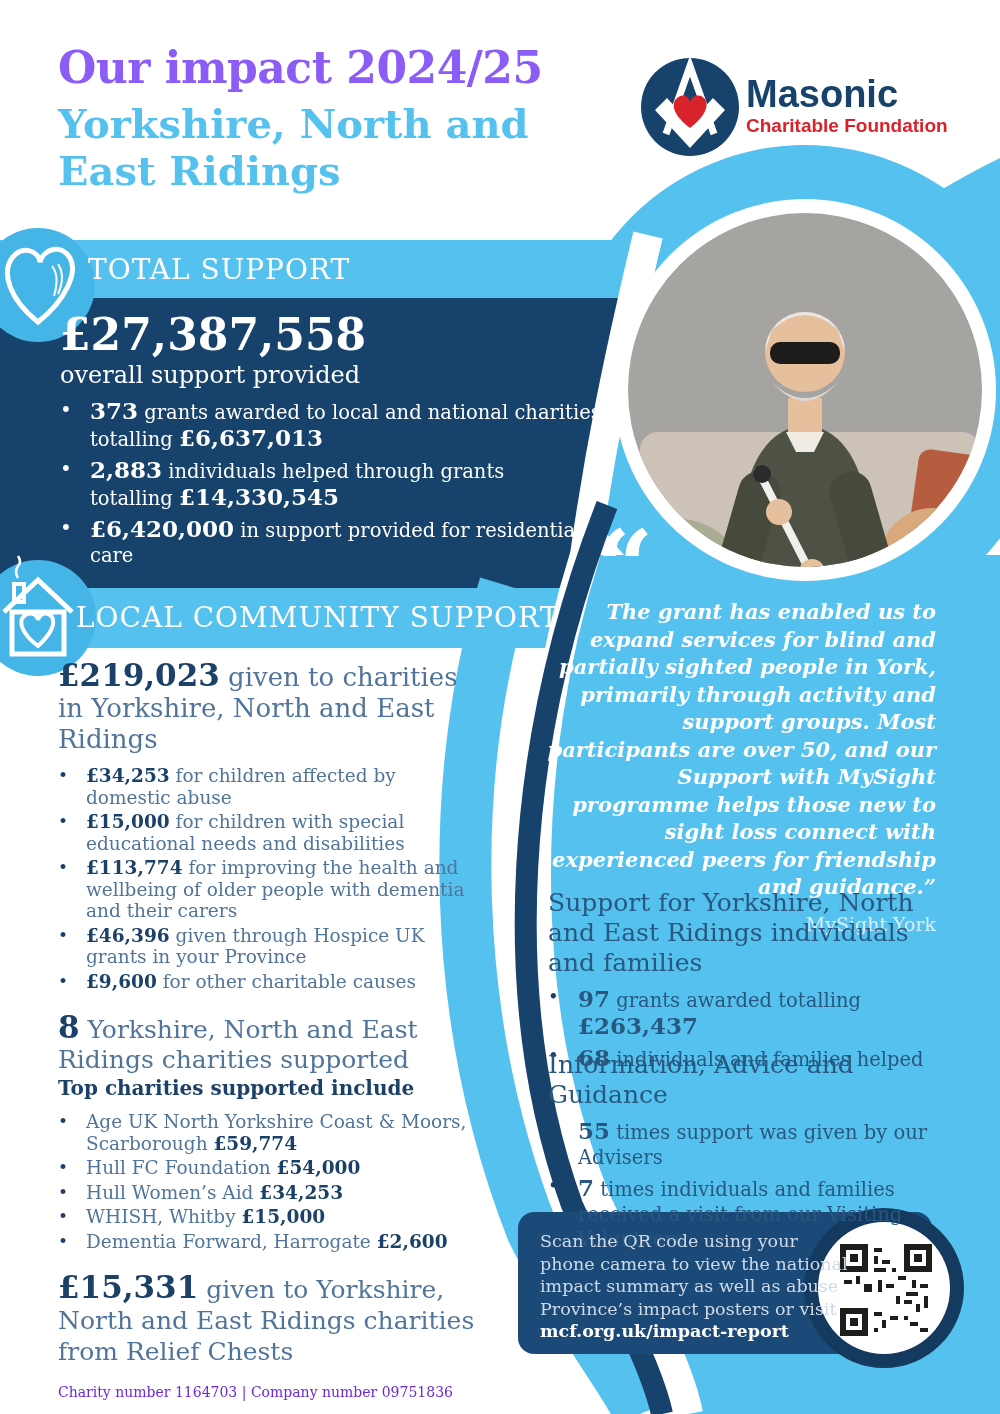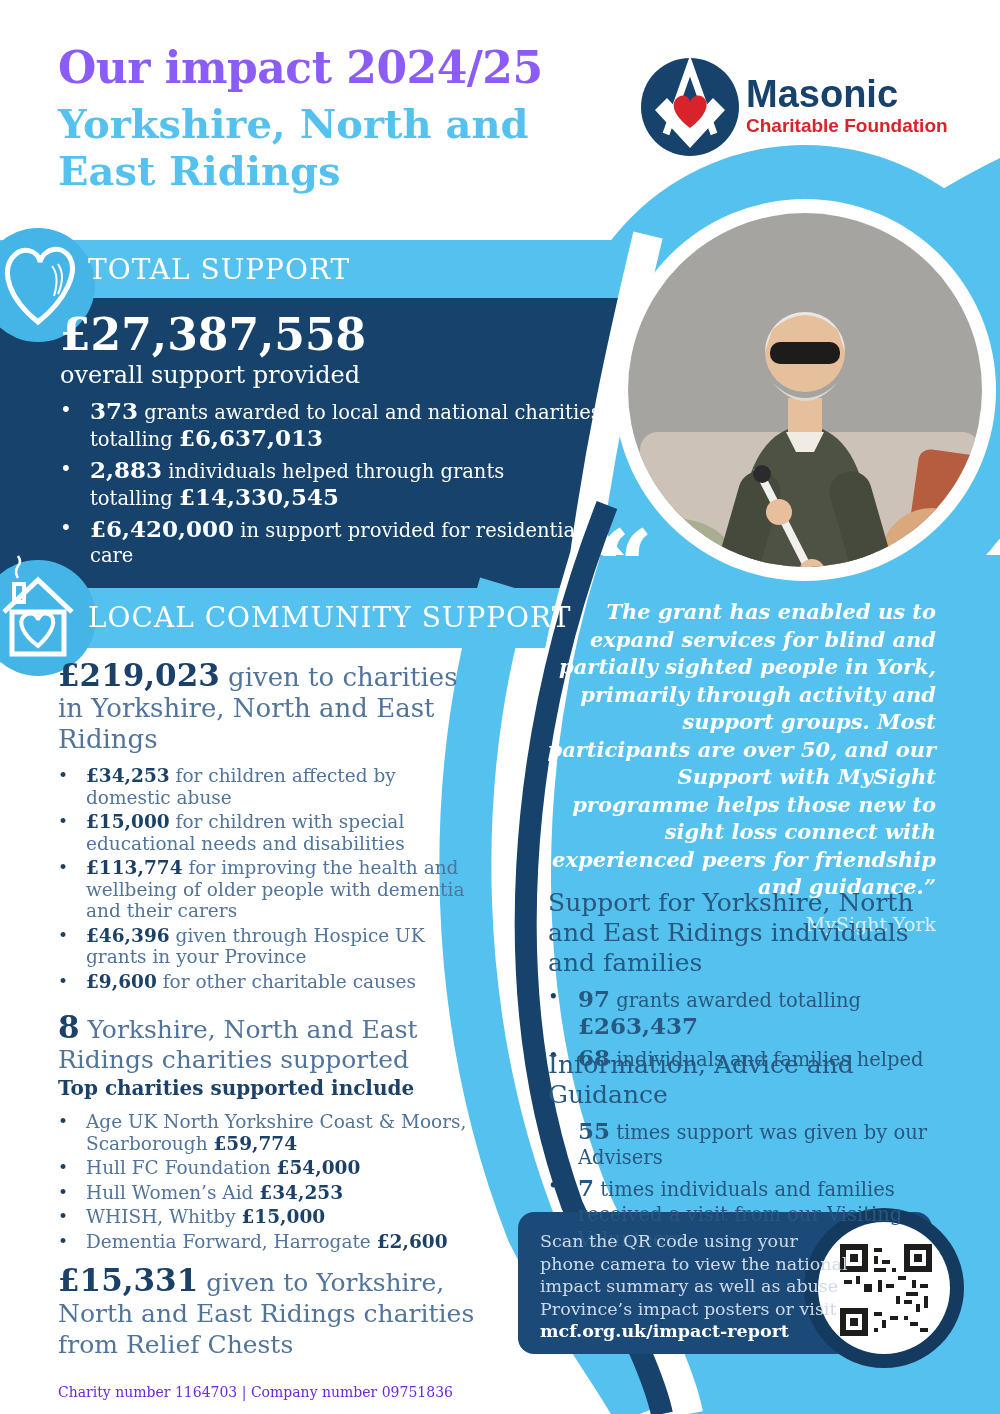--- a/index.html
+++ b/index.html
@@ -10,21 +10,21 @@
 
   .title{left:58px;top:42px;font-size:44px;font-weight:bold;color:#8b5cf6;letter-spacing:-0.5px;}
   .subtitle{left:58px;top:100px;font-size:40px;font-weight:bold;color:#55c1ef;line-height:47px;}
 
   .logo-text{left:746px;top:74px;font-family:"Liberation Sans",sans-serif;}
   .logo-name{font-size:38px;font-weight:bold;color:#16426b;line-height:40px;}
   .logo-sub{font-size:19px;font-weight:bold;color:#d8232a;line-height:24px;}
 
   .band-label{font-size:28px;font-weight:normal;color:#ffffff;letter-spacing:1px;}
   .total-label{left:88px;top:253px;}
-  .local-label{left:88px;top:601px;}
+  .local-label{left:76px;top:601px;}
 
   .navy-block{left:60px;top:310px;width:545px;color:#ffffff;}
   .big-amount{font-size:44px;font-weight:bold;line-height:50px;}
   .navy-caption{font-size:24px;line-height:30px;}
   .bl{margin-top:8px;}
   .bi{display:flex;margin-bottom:5px;}
   .bi .dot{width:30px;flex:none;font-size:20px;}
   .bi .tx{flex:1;font-size:19.5px;line-height:25px;}
   .navy-block .bi .dot{color:#ffffff;}
   .b{font-weight:bold;}
@@ -35,21 +35,21 @@
   .amt-big{font-size:31px;font-weight:bold;color:#1b4168;}
   .left-col .bl{margin-top:10px;}
   .left-col .bi{margin-bottom:3px;}
   .left-col .bi .dot{color:#1b4168;width:28px;font-size:17px;}
   .left-col .bi .tx{font-size:18.5px;line-height:21.5px;}
   .left-col .b{color:#1b4168;}
   .p8{margin-top:20px;font-size:25px;line-height:30px;}
   .num8{font-size:31px;font-weight:bold;color:#1b4168;}
   .top-head{font-size:20px;font-weight:bold;color:#1b4168;line-height:26px;}
   .top-list{margin-top:4px;}
-  .relief{margin-top:13px;font-size:25px;line-height:31px;}
+  .relief{margin-top:20px;font-size:25px;line-height:31px;}
 
   .quote-mark{left:596px;top:516px;font-size:100px;font-weight:bold;color:#ffffff;line-height:100px;}
   .quote{left:546px;top:598px;width:390px;text-align:right;color:#ffffff;
          font-size:21px;font-weight:bold;font-style:italic;line-height:27.5px;}
   .quote-attr{margin-top:10px;font-size:19px;font-weight:normal;font-style:normal;color:#d8effb;}
 
   .panel-block{width:402px;color:#28587f;}
   .support-block{left:548px;top:888px;}
   .info-block{left:548px;top:1050px;}
   .panel-head{font-size:25px;line-height:30px;color:#28587f;}

